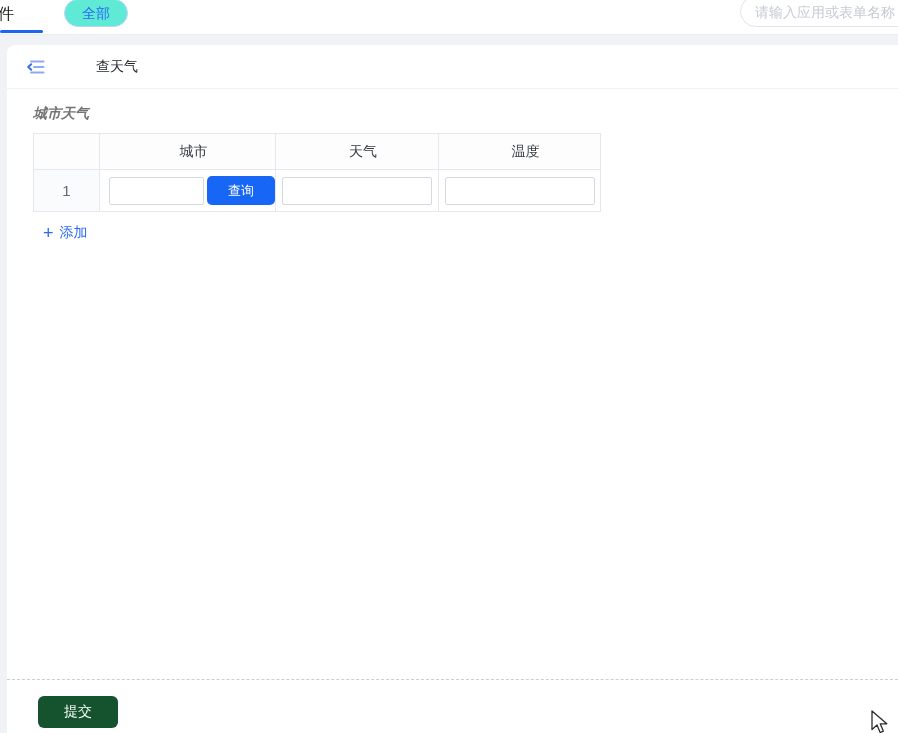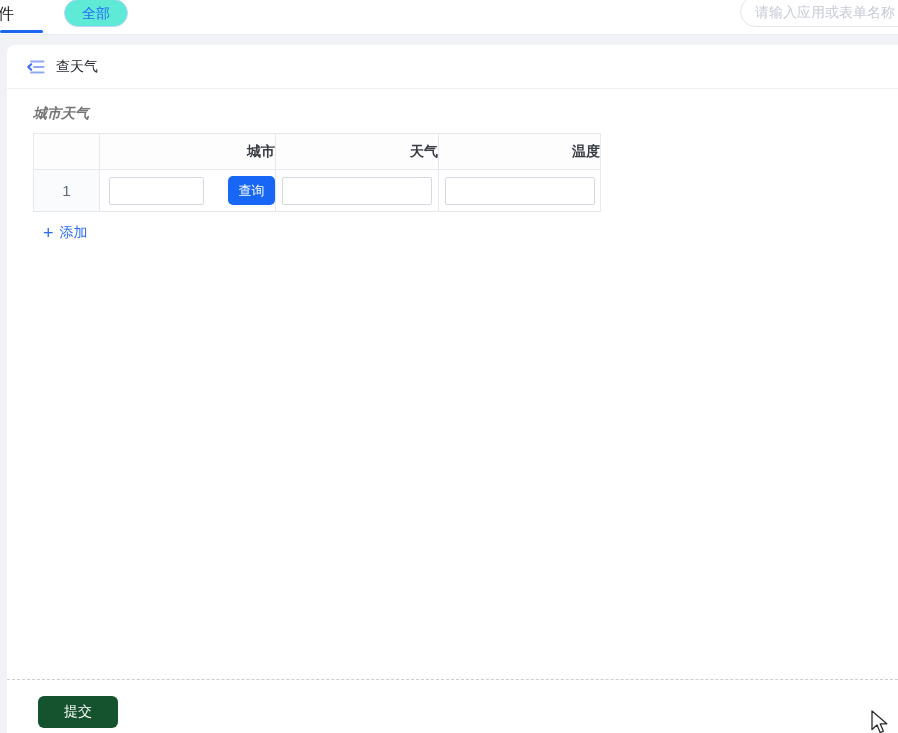--- a/index.html
+++ b/index.html
@@ -18,42 +18,42 @@
   }
   .search-input {
     position:absolute; left:740px; top:-4px; width:190px; height:31px; box-sizing:border-box;
     border:1px solid #e2e4ea; border-radius:17px; padding:0 14px; font-size:14px;
     font-family:inherit; color:#333; outline:none; background:#fff;
   }
   .search-input::placeholder { color:#c6cad3; }
   
   .bg-band { position:absolute; left:0; top:34px; right:0; bottom:0; background:#f1f2f6; z-index:1; }
   .panel { position:absolute; left:7px; top:45px; width:891px; height:688px; background:#fff; border-radius:8px 0 0 0; z-index:2; }
-  .panel-header { height:44px; border-bottom:1px solid #f0f1f4; display:flex; align-items:center; padding-left:20px; box-sizing:border-box; }
+  .panel-header { height:44px; border-bottom:1px solid #f0f1f4; display:flex; align-items:center; padding-left:20px; box-sizing:border-box;gap:40px; }
   .back-icon { width:18px; height:18px; flex:0 0 auto; }
   .panel-title { margin-left:11px; font-size:14px; color:#1f2329; font-weight:500; }
   
   .section-title { position:absolute; left:26px; top:60px; font-size:14px; font-weight:bold; color:#737373;font-style:italic; }
   .grid-wrap { position:absolute; left:26px; top:88px; }
   table.grid { border-collapse:collapse; table-layout:fixed; }
   table.grid th, table.grid td { border:1px solid #e6e8ee; box-sizing:border-box; }
-  table.grid th { height:36px; background:#fdfdfe; font-weight:700; font-size:14px; color:#363b42; text-align:right; padding:0 0 0 12px; }
+  table.grid th { height:36px; background:#fdfdfe; font-weight:400; font-size:14px; color:#363b42; text-align:center; padding:0 0 0 12px; }
   table.grid td { height:42px; padding:0; }
   td.idx-cell { background:#fafbfd; text-align:center; color:#5f6a78; font-size:15px; }
   .cell-inner { display:flex; align-items:center; }
   .city-inner { padding-left:9px; }
   .plain-inner { padding-left:6px; }
   input.cell-input {
     height:28px; box-sizing:border-box; border:1px solid #d6dae0; border-radius:2px;
     background:#fff; font-family:inherit; font-size:14px; padding:0 6px; outline:none;
   }
   .city-input { width:95px; }
   .wide-input { width:150px; }
   .query-btn {
-    margin-left:24px; width:47px; height:29px; border:none; border-radius:5px;
+    margin-left:3px; width:68px; height:29px; border:none; border-radius:5px;
     background:#1766f5; color:#fff; font-size:13px; font-family:inherit; cursor:pointer;
   }
   .add-row { position:absolute; left:36px; top:179px; display:flex; align-items:center; color:#2a6af5; font-size:14px; cursor:pointer; }
   .add-plus { font-size:18px; line-height:14px; margin-right:6px; font-weight:400; }
   
   .footer-divider { position:absolute; left:0; right:0; top:634px; border-top:1px dashed #cdced3; }
   .submit-btn {
     position:absolute; left:31px; top:651px; width:80px; height:32px;
     background:#14532d; color:#fff; border:none; border-radius:6px; font-size:14px; font-family:inherit; cursor:pointer;
   }

